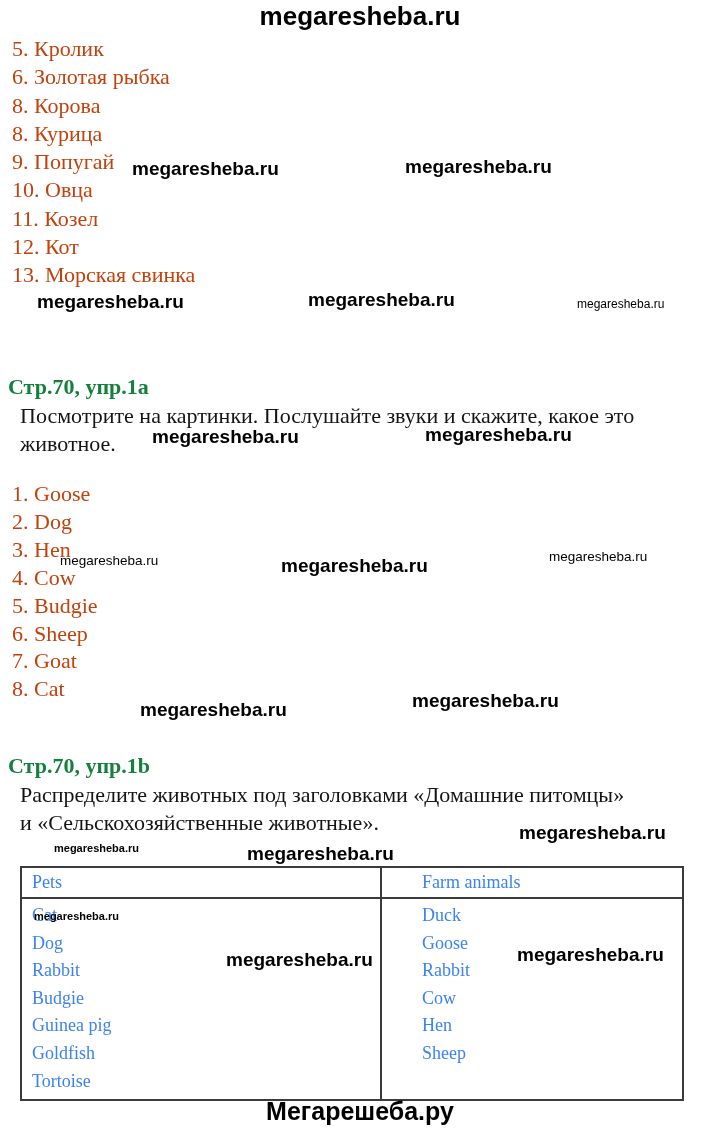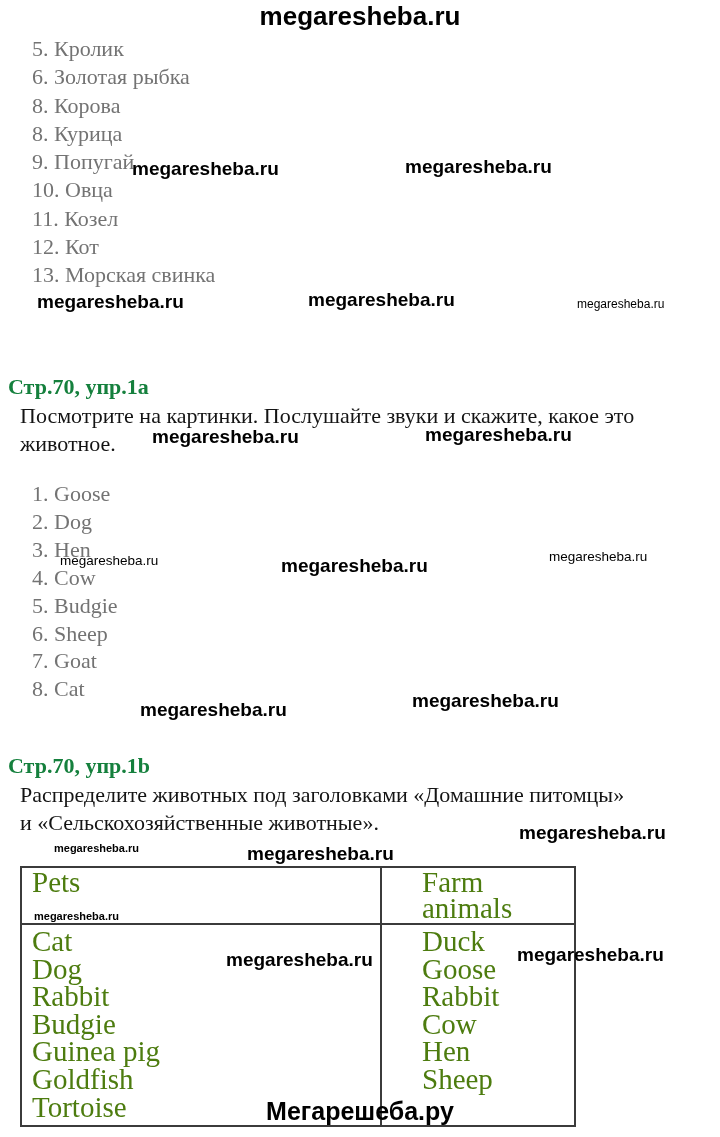--- a/index.html
+++ b/index.html
@@ -17,21 +17,21 @@
     text-align: center;
     font-family: "Liberation Sans", sans-serif;
     font-weight: bold; font-size: 26px; color: #000;
   }
   .site-footer {
     position: absolute; top: 1097px; left: 0; right: 0;
     text-align: center;
     font-family: Liberation Sans, sans-serif;
     font-weight: bold; font-size: 25px; color: #000;
   }
-  .list-block { position: absolute; left: 32px; font-size: 22px; color: #737373; }
+  .list-block { position: absolute; left: 12px; font-size: 22px; color: #c2410c; }
   .list-prev { top: 35px; line-height: 28.3px; }
   .list-1a { top: 480px; line-height: 27.9px; }
   .sec-heading {
     position: absolute; left: 8px;
     font-size: 22px; font-weight: bold; color: #15803d;
   }
   .h-1a { top: 374px; }
   .h-1b { top: 753px; }
   .task-par {
     position: absolute; left: 20px; width: 692px;
@@ -43,23 +43,23 @@
   .wm {
     position: absolute;
     font-family: "Liberation Sans", sans-serif;
     color: #000; white-space: nowrap;
   }
   .wm-b  { font-weight: bold; font-size: 19px; }
   .wm-r  { font-weight: normal; font-size: 13.5px; }
   .wm-r2 { font-weight: normal; font-size: 12px; }
   .wm-t  { font-weight: bold; font-size: 11px; }
   .anstable {
-    position: absolute; top: 866px; left: 20px; width: 556px;
+    position: absolute; top: 866px; left: 20px; width: 664px;
     border: 2px solid #3b3b3b; box-sizing: border-box;
-    font-size: 29px; color: #4d7c0f; background: transparent;
+    font-size: 18px; color: #3b82f6; background: transparent;
   }
   .anstable .thead {
     display: flex; border-bottom: 2px solid #3b3b3b;
   }
   .anstable .tbody { display: flex; min-height: 192px; }
   .cell-l { width: 360px; border-right: 2px solid #3b3b3b; box-sizing: border-box; }
   .cell-r { flex: 1; }
   .hcell { padding: 1px 0 2px 10px; line-height: 26px; }
   .bcell { padding-top: 3px; padding-bottom: 4px; }
   .bcell .titem { line-height: 27.6px; padding-left: 10px; }

